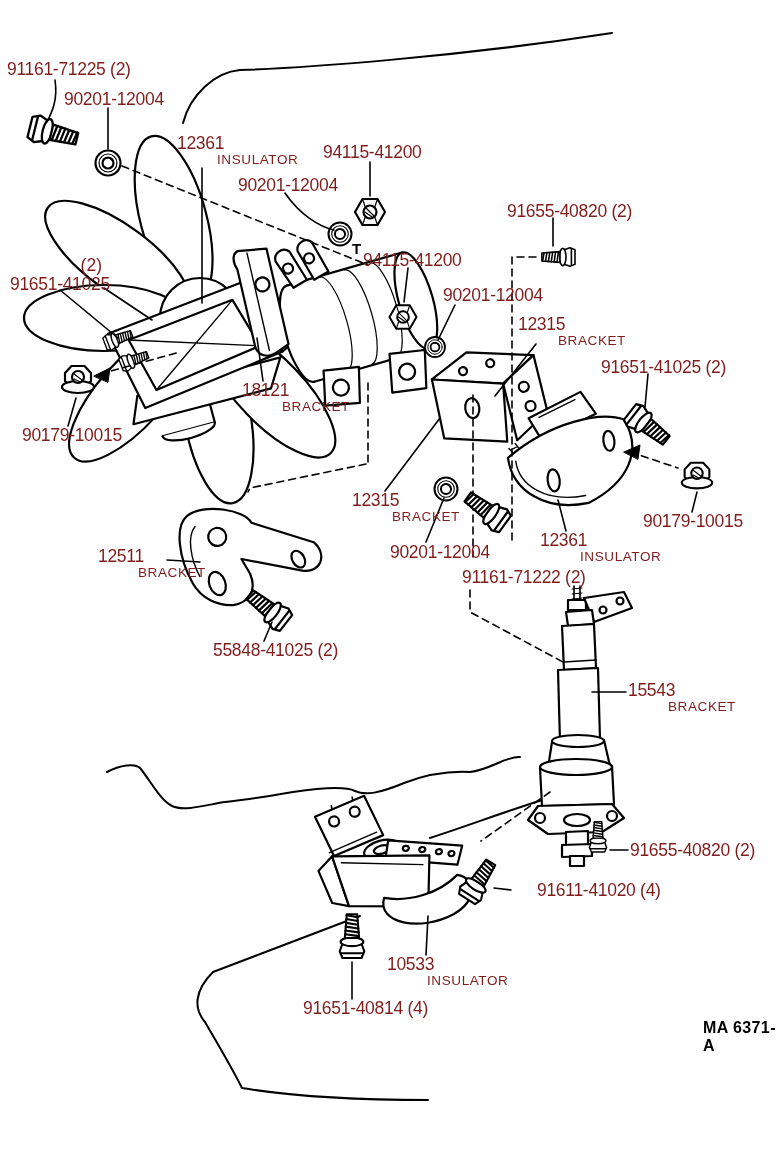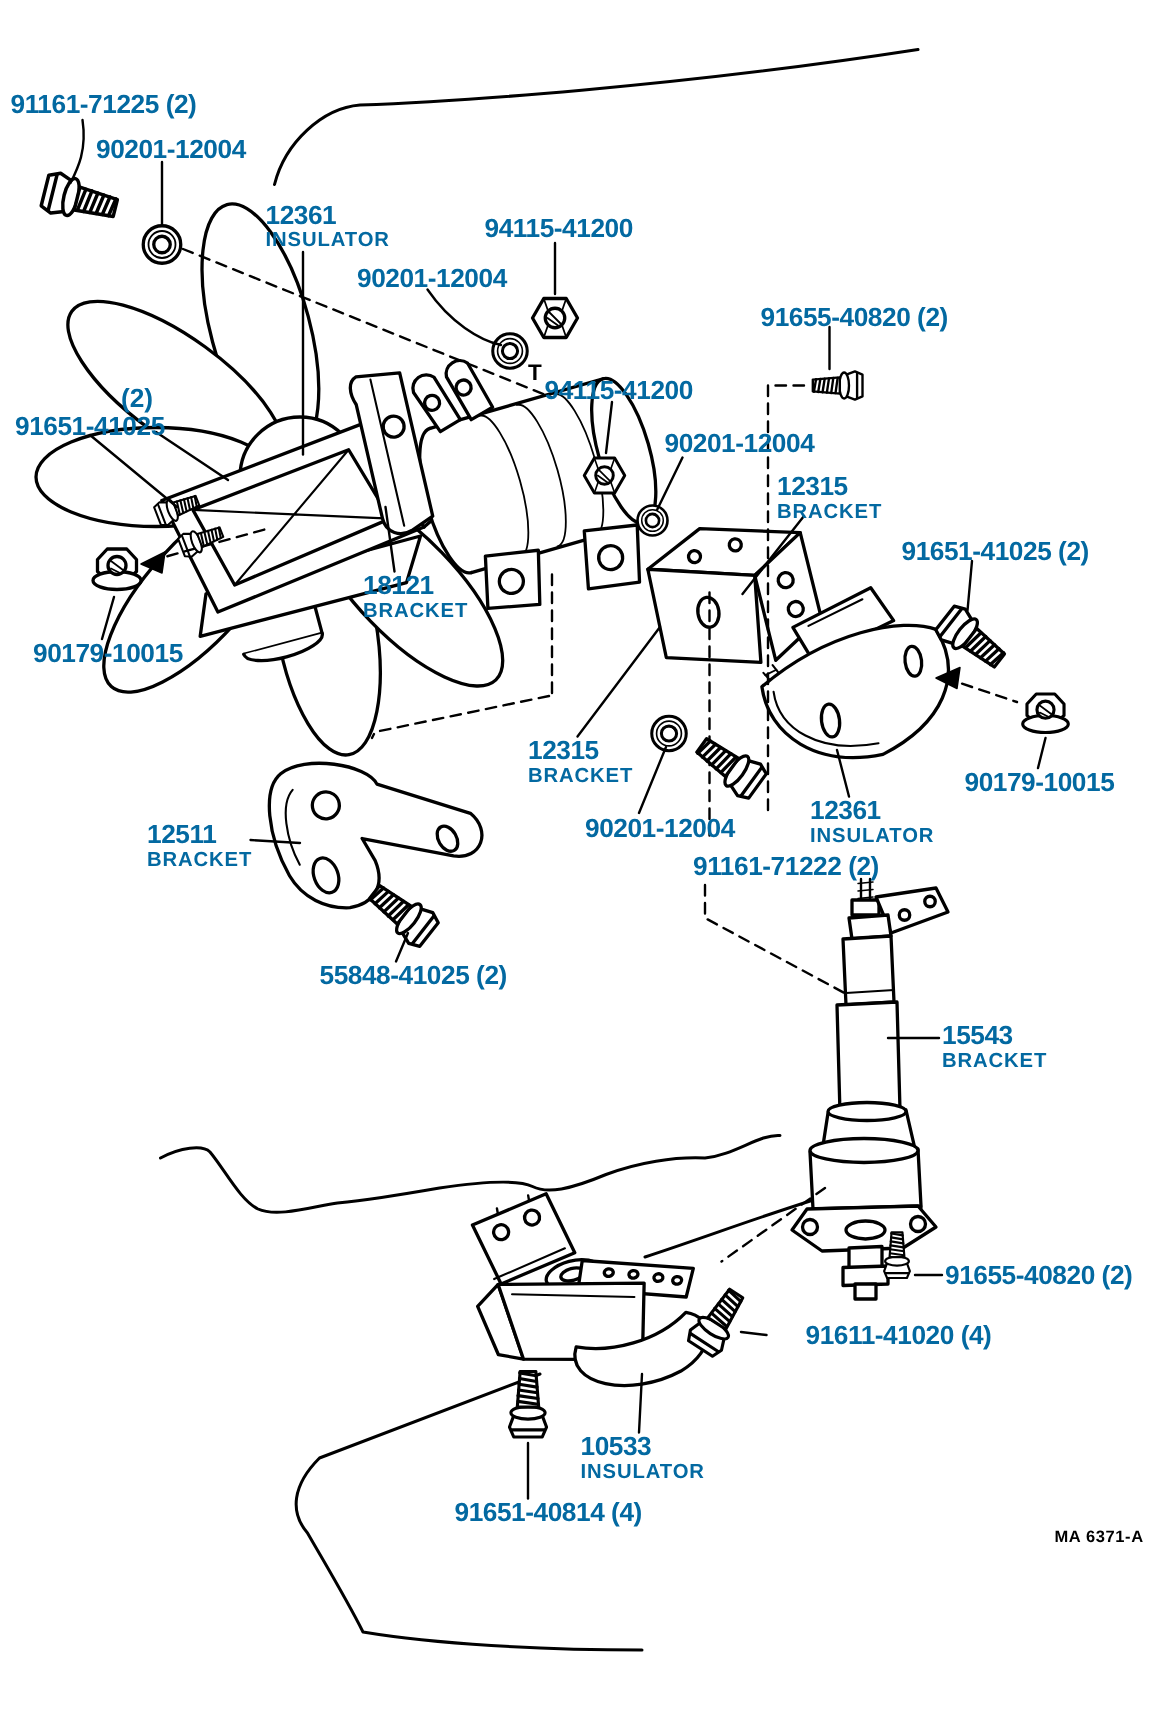--- a/index.html
+++ b/index.html
@@ -1,23 +1,23 @@
 <!DOCTYPE html>
 <html><head>
 <meta charset="utf-8">
 <style>
   html,body{margin:0;padding:0;background:#fff;}
   .stage{position:relative;width:776px;height:1152px;background:#fff;overflow:hidden;
          font-family:"Liberation Sans",sans-serif;}
   .stage svg{position:absolute;left:0;top:0;}
-  .lbl{position:absolute;color:#0369a1;font-weight:bold;line-height:1.06;white-space:nowrap;}
+  .lbl{position:absolute;color:#7f1d1d;font-weight:normal;line-height:1.06;white-space:nowrap;}
   .pn{display:block;font-size:17.5px;letter-spacing:-0.3px;}
-  .nm{display:block;font-size:13.5px;letter-spacing:0.6px;margin-top:0px;}
+  .nm{display:block;font-size:13.5px;letter-spacing:0.6px;margin-top:0px;margin-left:40px;}
   .qty{display:block;font-size:17.5px;text-align:right;padding-right:6px;}
-  .code{position:absolute;color:#000;font-weight:bold;font-size:11px;letter-spacing:0.4px;}
+  .code{position:absolute;color:#000;font-weight:bold;font-size:16px;letter-spacing:0.4px;}
   .tmark{position:absolute;color:#000;font-weight:bold;font-size:15px;}
 </style>
 </head>
 <body>
 
 <div class="stage">
 
 <svg width="776" height="1152" viewBox="0 0 776 1152">
   <defs>
     <g id="bolt">

